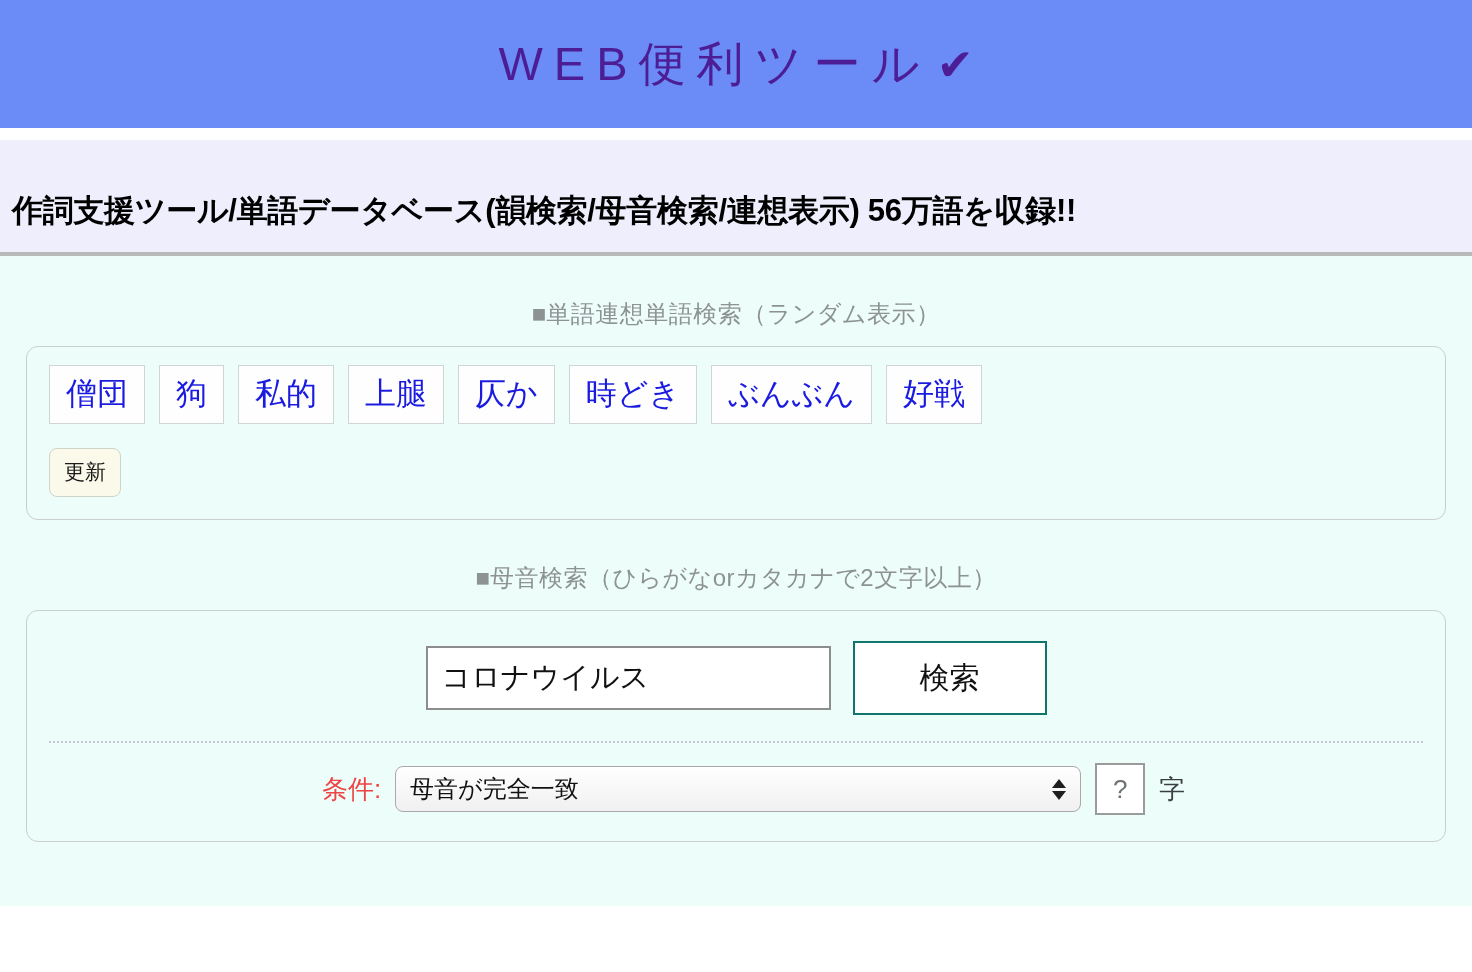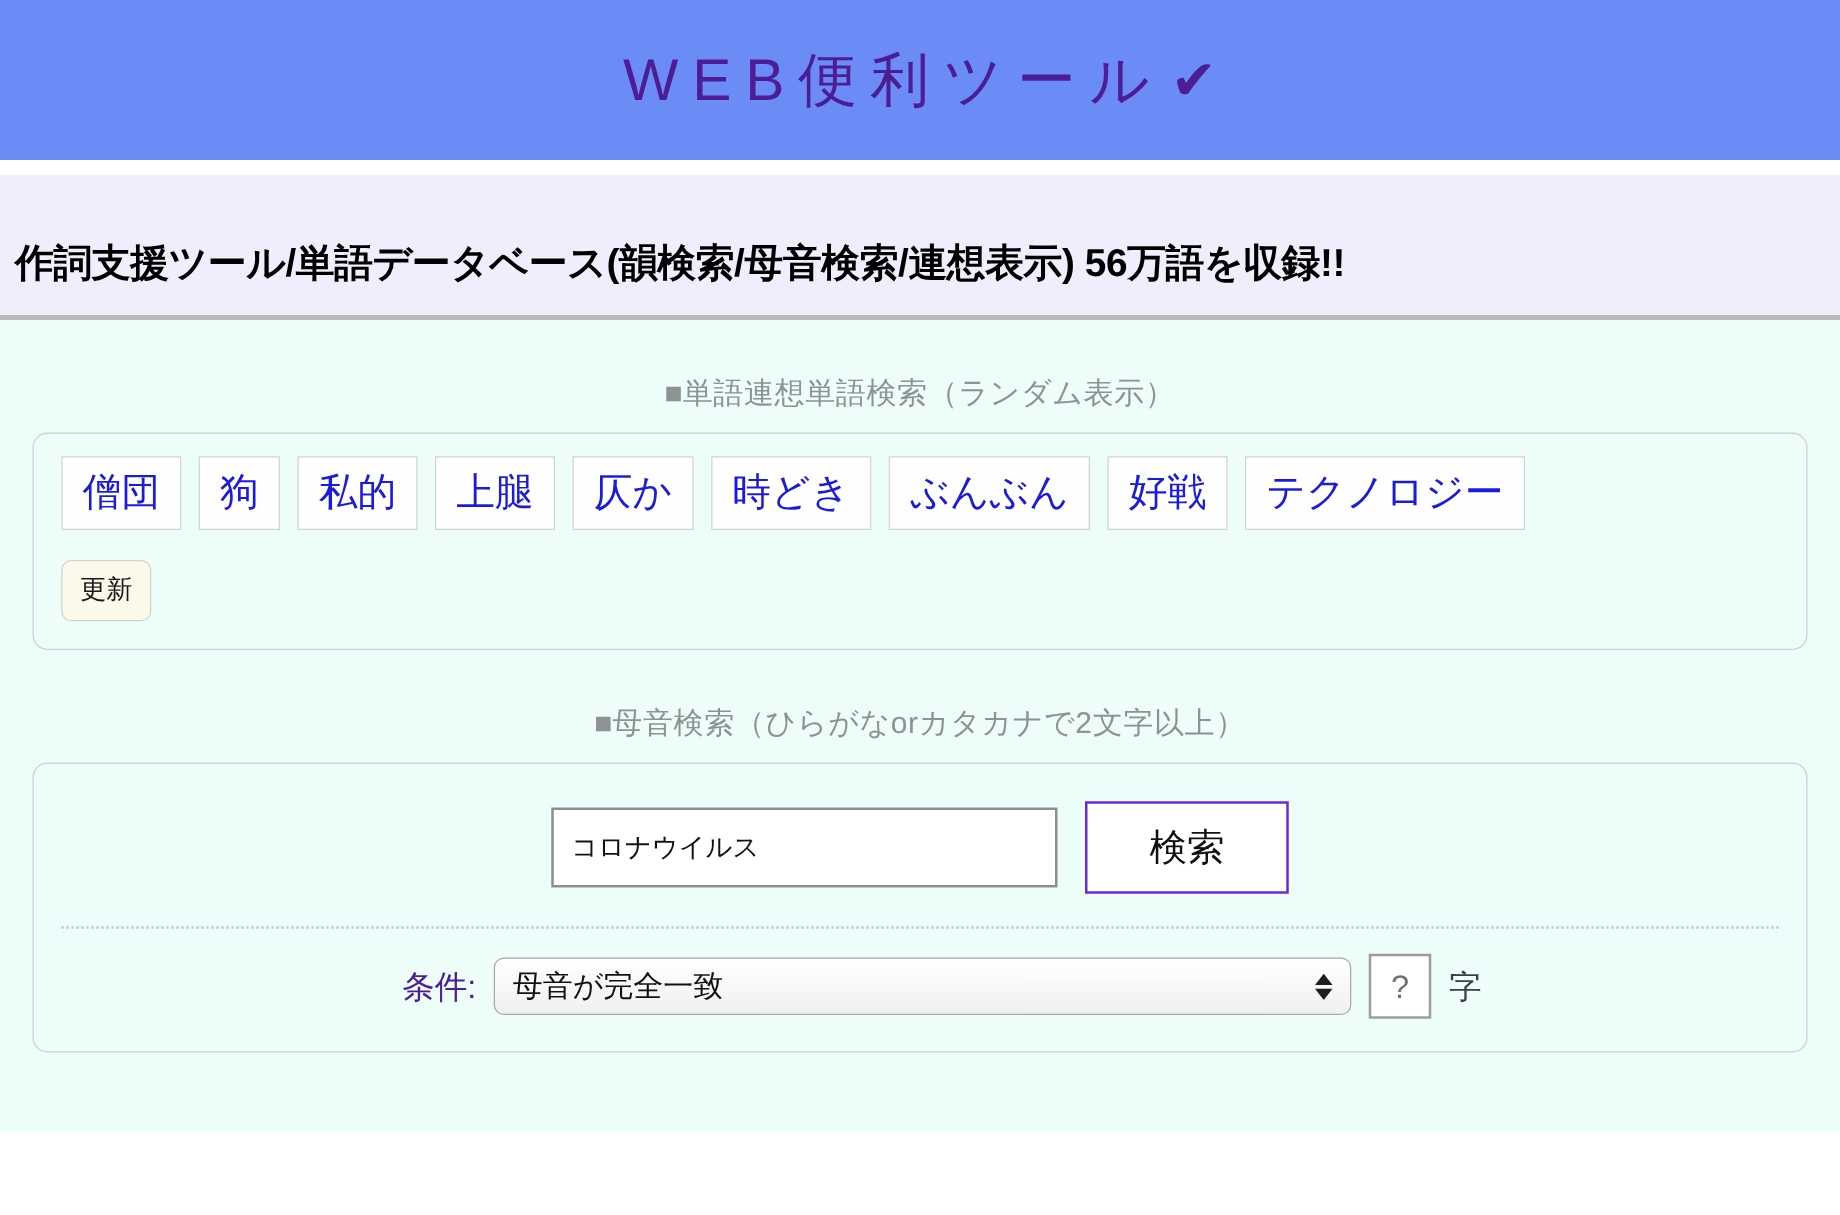--- a/index.html
+++ b/index.html
@@ -127,50 +127,50 @@
     display: flex;
     align-items: center;
     justify-content: center;
     gap: 22px;
   }
   .vs-input {
     width: 405px;
     height: 64px;
     border: 2px solid #8d8d8d;
     background: #ffffff;
-    font-size: 21px;
+    font-size: 29px;
     font-family: "Liberation Sans", "DejaVu Sans", sans-serif;
     color: #111111;
     padding: 0 14px;
     outline: none;
   }
   .vs-search-btn {
-    width: 163px;
+    width: 194px;
     height: 74px;
-    border: 2px solid #6d28d9;
+    border: 2px solid #0f766e;
     background: #ffffff;
     font-size: 30px;
     font-family: "Liberation Sans", "DejaVu Sans", sans-serif;
     color: #111111;
     cursor: pointer;
   }
   .vs-divider {
     border: 0;
     border-top: 2px dotted #c5c9d6;
     margin: 26px 0 20px 0;
   }
   .vs-row2 {
     display: flex;
     align-items: center;
     justify-content: center;
     gap: 14px;
   }
   .cond-label {
     font-size: 26px;
-    color: #4c1d95;
+    color: #ef4444;
     white-space: nowrap;
     margin-left: 35px;
   }
   .cond-select {
     position: relative;
     width: 686px;
     height: 46px;
     border: 1px solid #a9a9a9;
     border-radius: 8px;
     background: linear-gradient(#ffffff, #f0f0f0);
@@ -248,21 +248,20 @@
   <div class="panel">
     <div class="chip-wrap">
       <button class="chip">僧団</button>
       <button class="chip">狗</button>
       <button class="chip">私的</button>
       <button class="chip">上腿</button>
       <button class="chip">仄か</button>
       <button class="chip">時どき</button>
       <button class="chip">ぶんぶん</button>
       <button class="chip">好戦</button>
-      <button class="chip">テクノロジー</button>
       <div class="chip-row-break"></div>
       <button class="chip-refresh">更新</button>
     </div>
   </div>
 
   <div class="section-heading">
     <span class="sec-square">■</span><span>母音検索（ひらがなorカタカナで2文字以上）</span>
   </div>
 
   <div class="panel">

